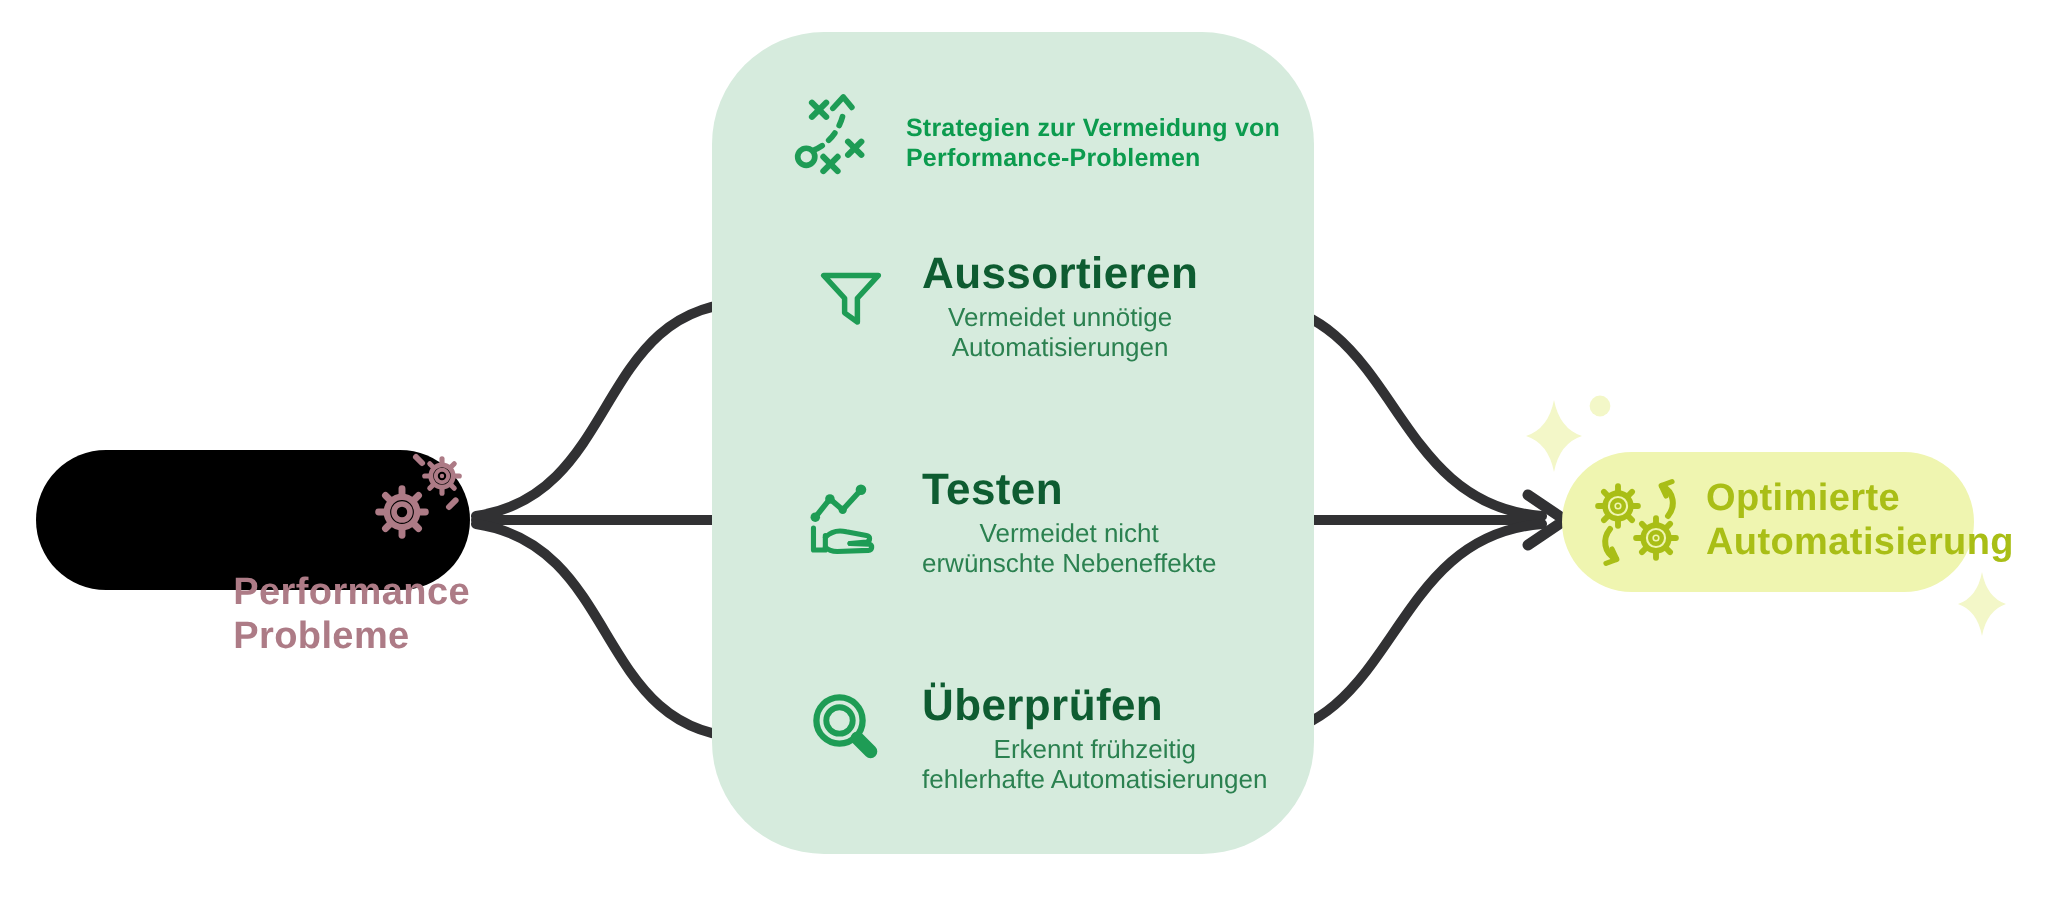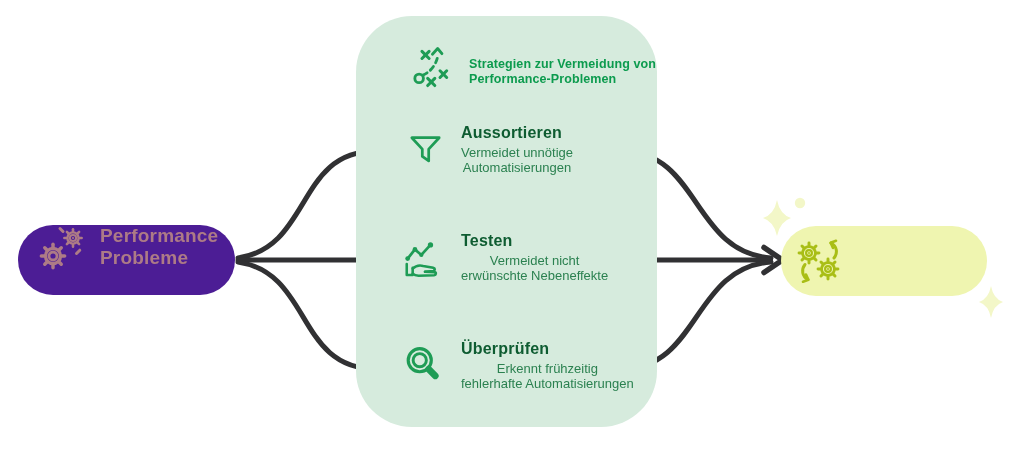--- a/index.html
+++ b/index.html
@@ -7,46 +7,46 @@
     position:relative;width:1024px;height:452px;background:#ffffff;overflow:hidden;
     font-family:"Liberation Sans", sans-serif;
   }
   svg{display:block;}
   .defs{position:absolute;width:0;height:0;overflow:hidden;}
   .arrows{position:absolute;left:0;top:0;width:1024px;height:452px;}
 
   
   .source-pill{
     position:absolute;left:18px;top:225px;width:217px;height:70px;
-    background:#4c1d95;border-radius:35px;
-    display:flex;align-items:flex-start;gap:13px;padding-left:17px;box-sizing:border-box;
+    background:#000000;border-radius:35px;
+    display:flex;align-items:flex-end;gap:13px;padding-left:17px;box-sizing:border-box;flex-direction:column;
   }
   .source-pill .icon{color:#AD7B86;flex:0 0 auto;display:flex;}
   .source-pill .label{
     font-size:19px;font-weight:700;color:#AD7B86;line-height:1.15;
     white-space:pre-line;letter-spacing:.2px;
   }
 
   
   .panel{
     position:absolute;left:356px;top:16px;width:301px;height:411px;
     background:#D6EBDD;border-radius:56px;
   }
-  .panel-header{position:absolute;left:56px;top:15px;display:flex;gap:19px;}
+  .panel-header{position:absolute;left:40px;top:15px;display:flex;gap:19px;}
   .panel-header .icon{color:#1E9C55;display:flex;margin-top:14px;}
   .panel-header .title{
     font-size:12.5px;font-weight:700;color:#0C9B4E;line-height:1.18;
     white-space:pre-line;margin-top:26px;letter-spacing:.1px;
   }
   .row{position:absolute;left:46px;display:flex;gap:13px;}
   .row .iconbox{width:46px;flex:0 0 auto;display:flex;justify-content:center;color:#1E9C55;}
   .row.r1{top:109px;} .row.r1 .iconbox svg{margin-top:10px;}
   .row.r2{top:217px;} .row.r2 .iconbox svg{margin-top:7px;}
   .row.r3{top:325px;} .row.r3 .iconbox svg{margin-top:4px;}
-  .row .title{font-size:16px;font-weight:700;color:#0E5C31;line-height:1.05;letter-spacing:.2px;}
+  .row .title{font-size:22px;font-weight:700;color:#0E5C31;line-height:1.05;letter-spacing:.2px;}
   .row .desc{
     font-size:13px;font-weight:400;color:#2B8150;line-height:1.14;
     white-space:pre-line;margin-top:4px;text-align:center;
   }
 
   
   .result-pill{
     position:absolute;left:781px;top:226px;width:206px;height:70px;
     background:#EFF5B0;border-radius:35px;
     display:flex;align-items:center;gap:8px;padding-left:14px;box-sizing:border-box;
@@ -196,15 +196,17 @@
         <circle cx="33" cy="31" r="2.9" fill="none" stroke="currentColor" stroke-width="2.2"></circle>
         <circle cx="33" cy="31" r="1" fill="currentColor"></circle>
         <g fill="none" stroke="currentColor" stroke-linecap="round" stroke-linejoin="round">
           <path d="M39,20 C43,15 42,8 36,5" stroke-width="3"></path>
           <path d="M41,2.8 L35.6,4.8 L38,10" stroke-width="2.6"></path>
           <path d="M10,26.5 C6,31.5 7,38.5 13,41.5" stroke-width="3"></path>
           <path d="M8,43.7 L13.4,41.7 L11,36.5" stroke-width="2.6"></path>
         </g>
       </svg>
     </span>
+    <span class="label">Optimierte
+Automatisierung</span>
   </div>
 
 </div>
 
 </body></html>

